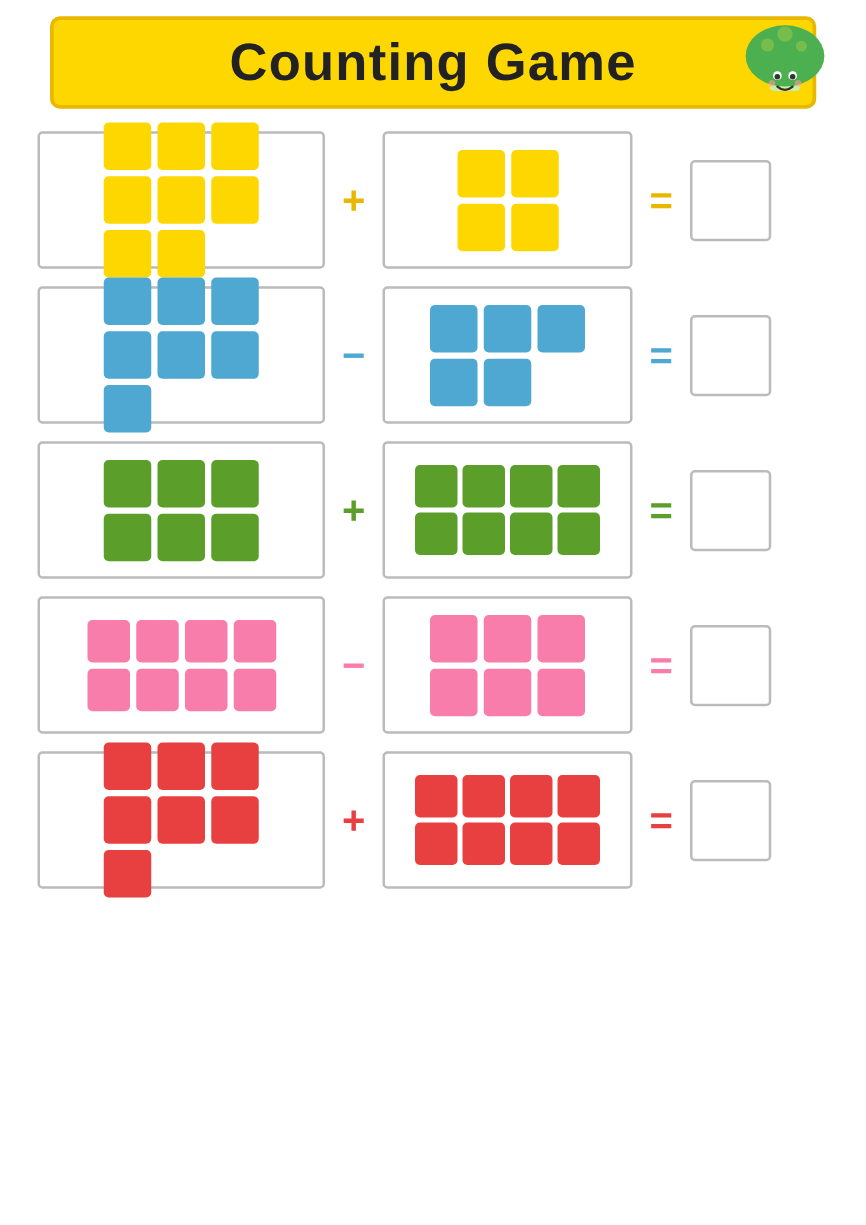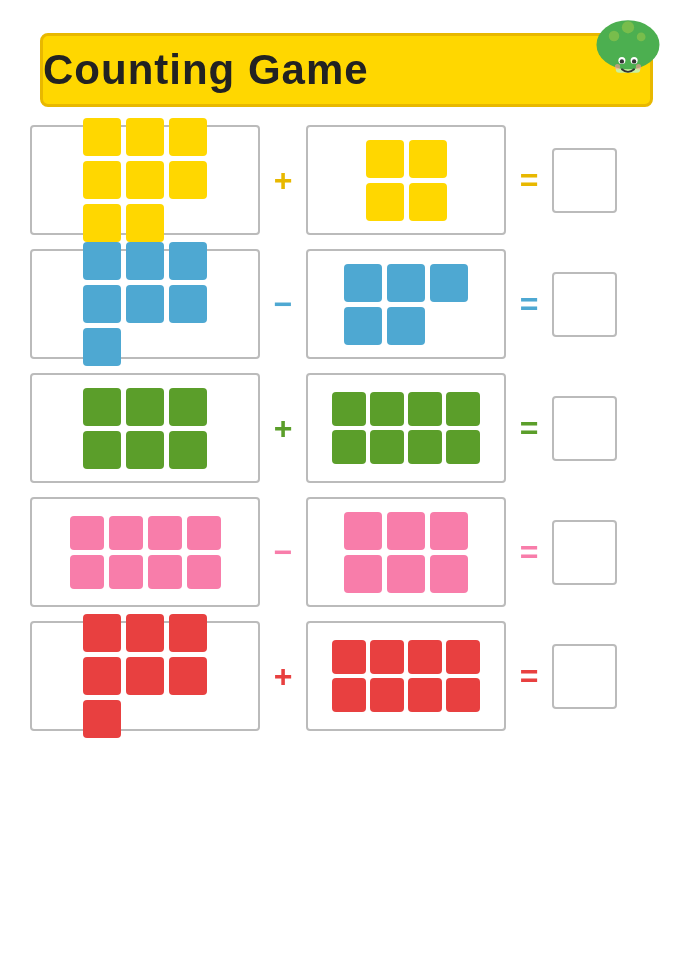--- a/index.html
+++ b/index.html
@@ -7,24 +7,25 @@
       width: 693px;
       height: 980px;
       background: #fff;
       font-family: 'Arial Rounded MT Bold', Arial, sans-serif;
       overflow: hidden;
       position: relative;
     }
 
     
     .header {
-      margin: 33px 40px 10px 40px;
+      margin: 13px 40px 10px 40px;
       background: #FFD700;
       border: 3px solid #E8B800;
       border-radius: 8px;
+      text-align: center;
       padding: 10px 0;
       position: relative;
     }
     .header-title {
       font-size: 42px;
       font-weight: 900;
       color: #222;
       letter-spacing: 1px;
       font-family: Arial Black, Arial, sans-serif;
     }

